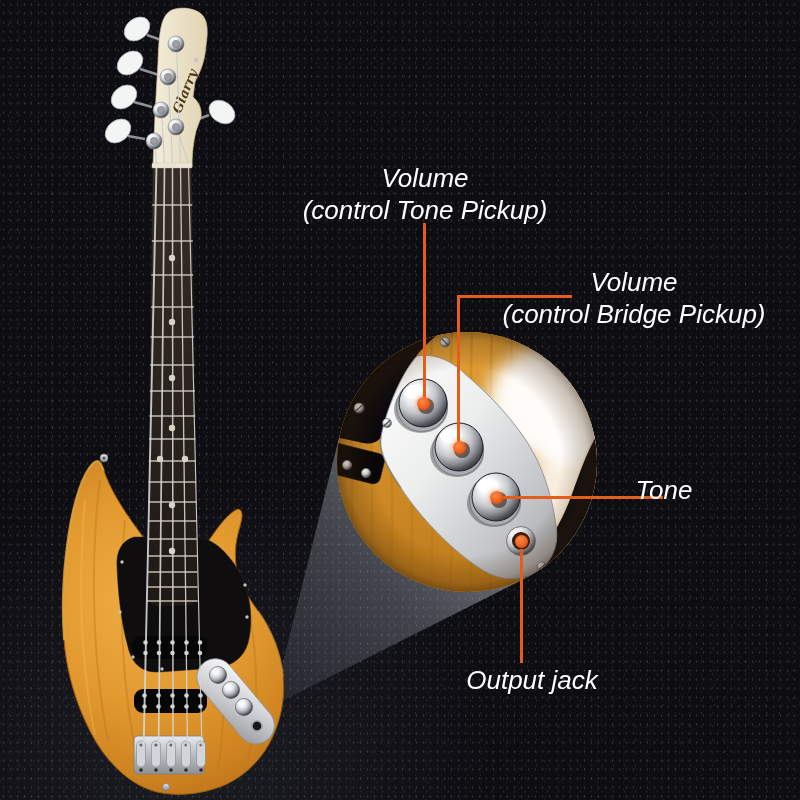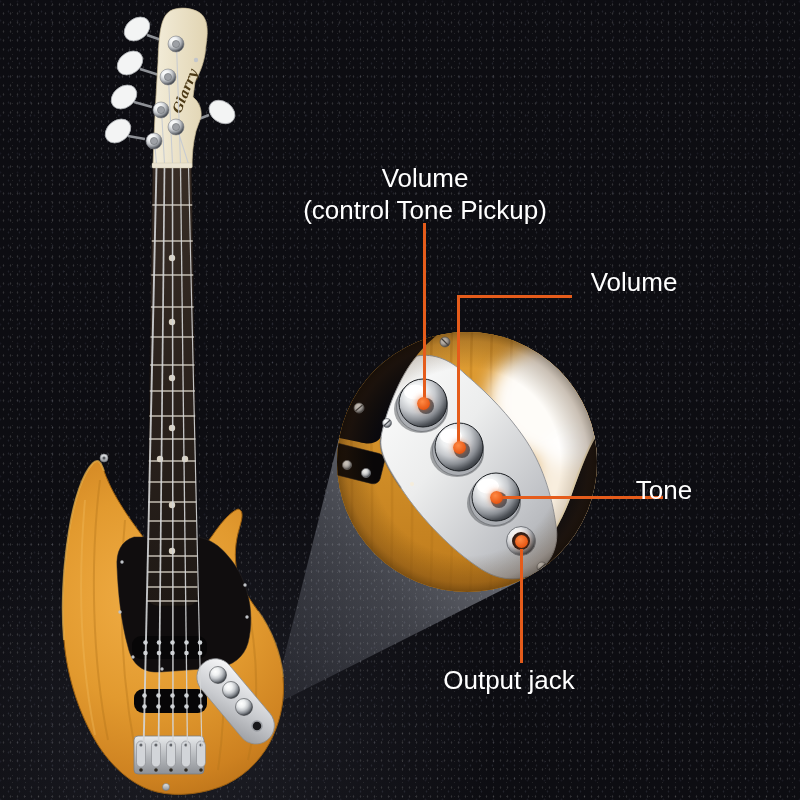--- a/index.html
+++ b/index.html
@@ -16,21 +16,21 @@
       background-position:0 0,0 0,3px 5px,6px 2px,9px 11px;}
   svg{display:block;}
   .gsvg{position:absolute;left:0;top:0;}
   .inset{position:absolute;left:337px;top:332px;width:260px;height:260px;border-radius:50%;
          overflow:hidden;background:#d4902c;}
   .cl{position:absolute;background:#e55c1b;}
   .dot{position:absolute;width:13px;height:13px;border-radius:50%;
        background:radial-gradient(circle at 40% 35%, #ff8a45, #e65512 72%);
        box-shadow:0 0 6px rgba(232,92,24,.75);}
   .lbl{position:absolute;color:#fff;font-size:26px;line-height:32px;text-align:center;
-       white-space:nowrap;transform:translateX(-50%);}
+       white-space:nowrap;transform:translateX(-50%);font-style:italic;}
 </style>
 </head>
 <body>
 
 <div class="stage">
   <div class="bg"></div>
 
   <svg class="gsvg" width="800" height="800" viewBox="0 0 800 800">
     <defs>
       <linearGradient id="beamG" gradientUnits="userSpaceOnUse" x1="280" y1="700" x2="480" y2="510">
@@ -355,16 +355,17 @@
   <div class="dot" style="left:452.5px;top:440.5px"></div>
   <div class="dot" style="left:489.5px;top:490.5px"></div>
   <div class="dot" style="left:514.5px;top:534.5px"></div>
 
   <div class="lbl" style="left:425px;top:162px">
     <div>Volume</div>
     <div>(control Tone Pickup)</div>
   </div>
   <div class="lbl" style="left:634px;top:266px">
     <div>Volume</div>
+    <div>(control Bridge Pickup)</div>
   </div>
   <div class="lbl" style="left:664px;top:474px">Tone</div>
-  <div class="lbl" style="left:509px;top:664px">Output jack</div>
+  <div class="lbl" style="left:532px;top:664px">Output jack</div>
 </div>
 
 </body></html>

